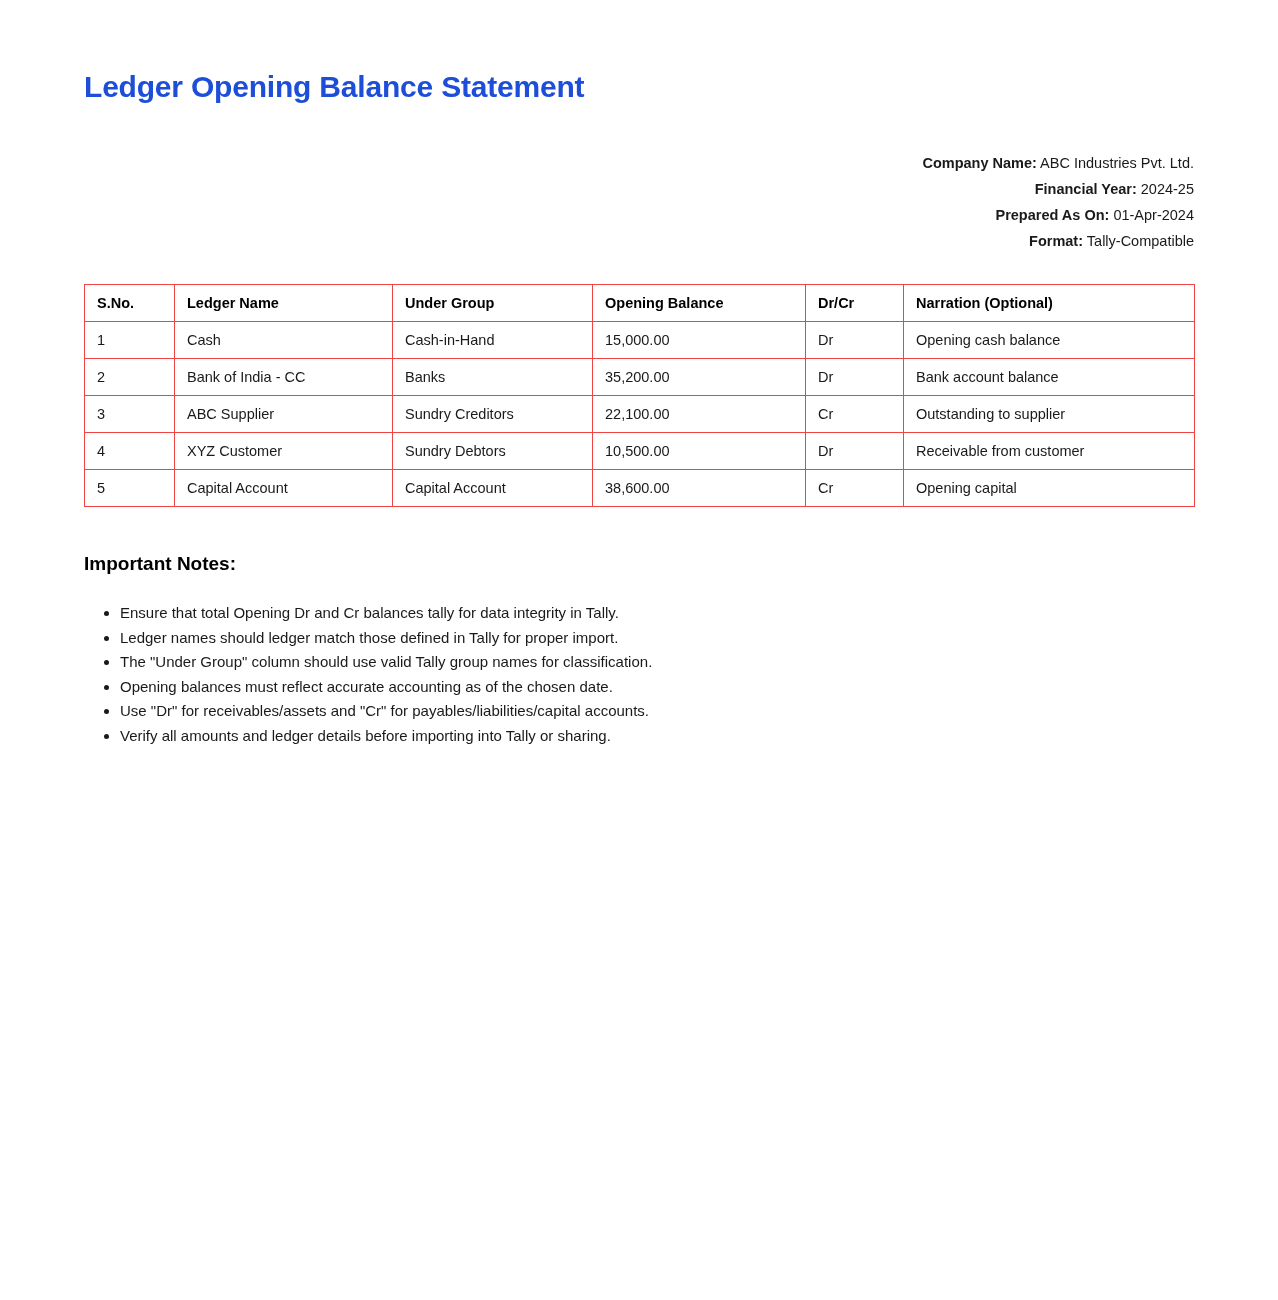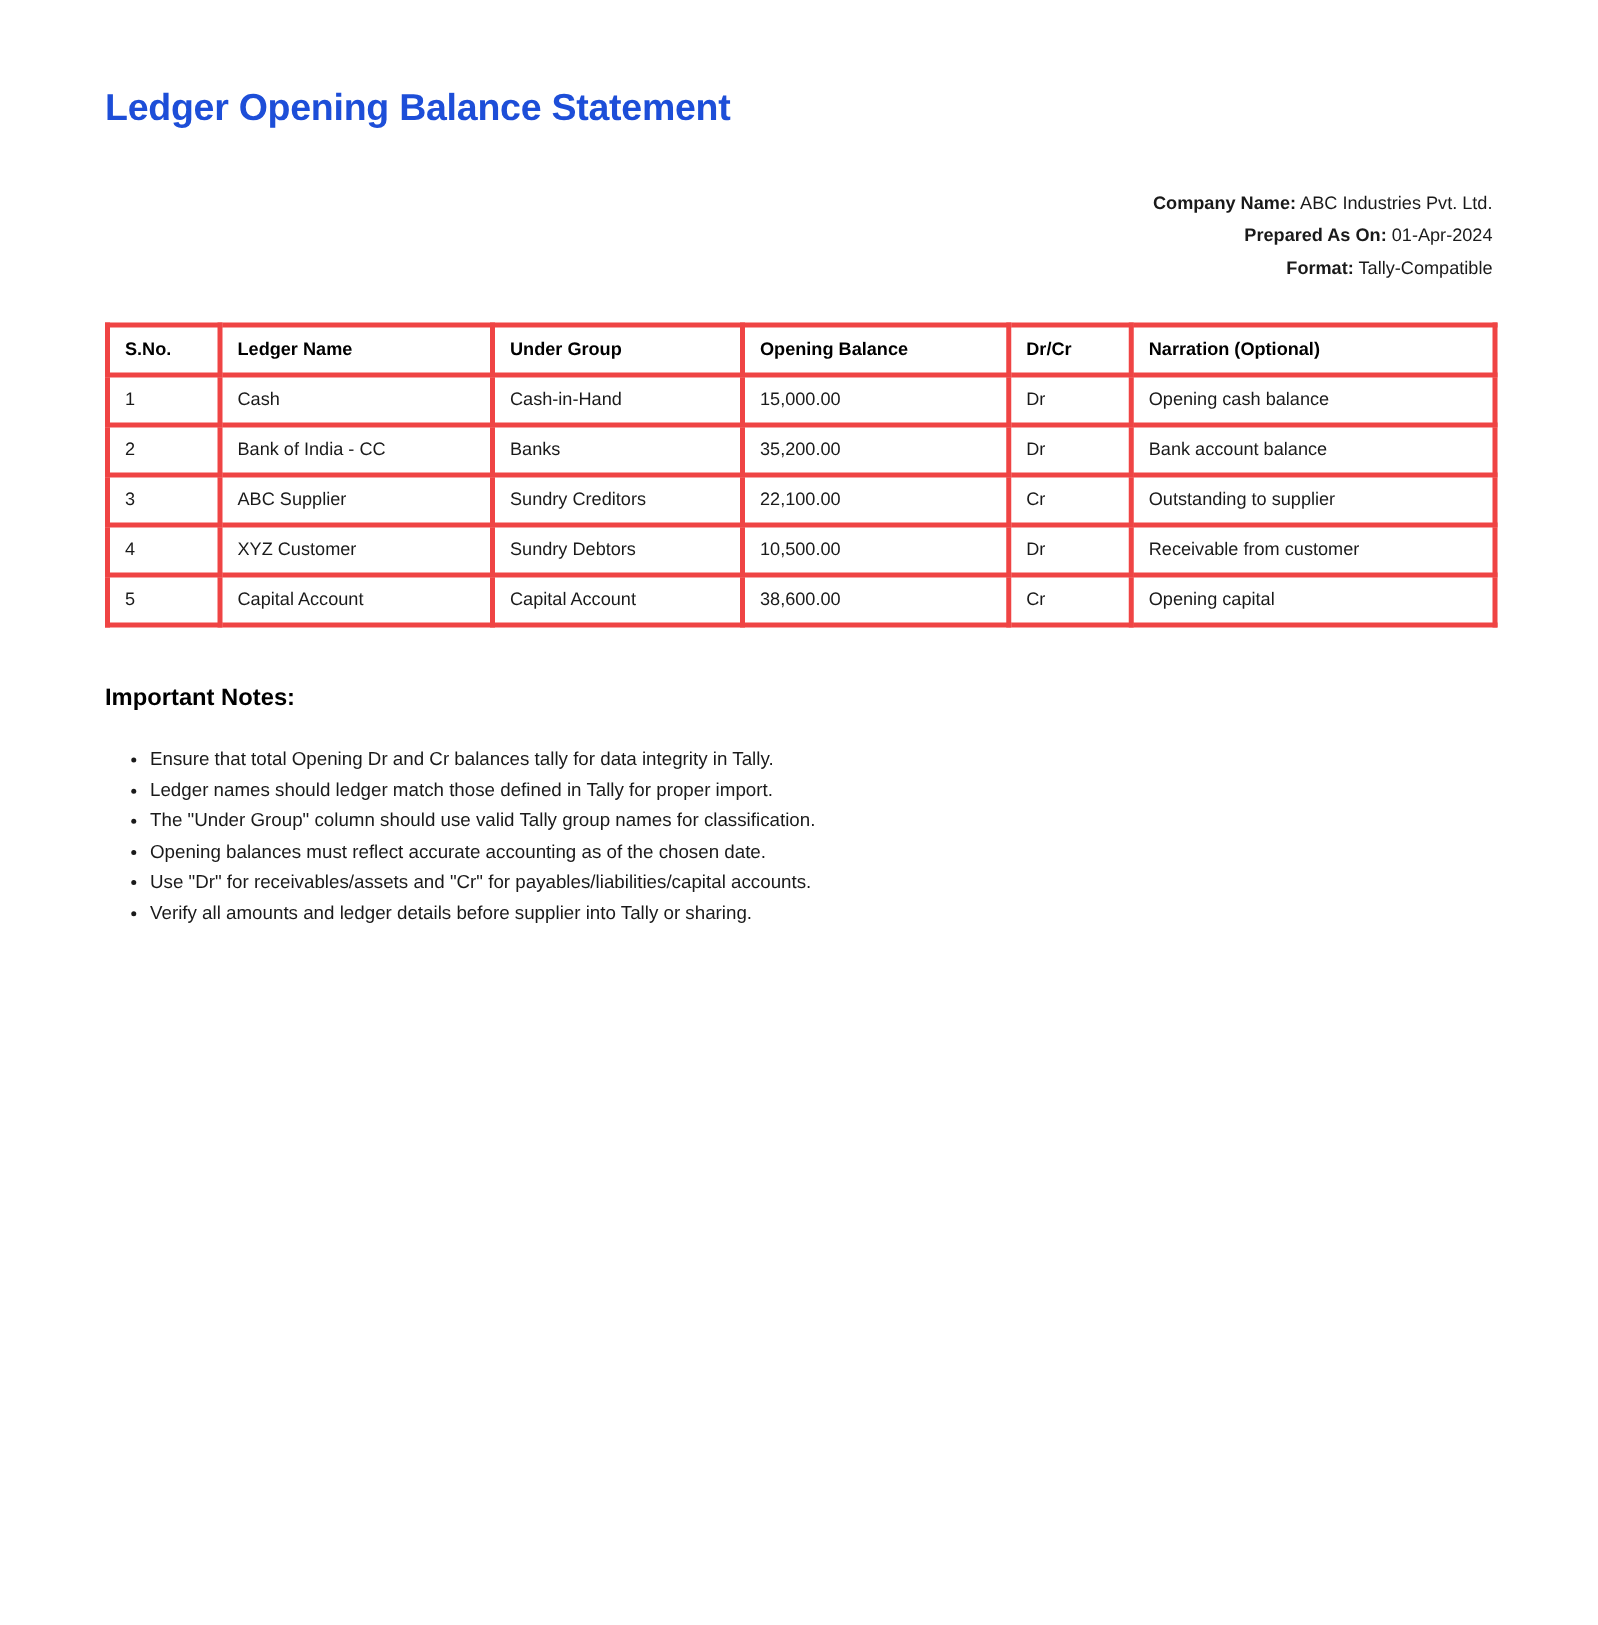--- a/index.html
+++ b/index.html
@@ -37,21 +37,21 @@
   .meta-line .lbl {
     font-weight: bold;
   }
   table.ledger {
     border-collapse: collapse;
     width: 1110px;
     table-layout: fixed;
     margin-top: 8px;
   }
   table.ledger th, table.ledger td {
-    border: 4px solid #ef4444;
+    border: 1px solid #ef4444;
     text-align: left;
     vertical-align: middle;
     padding: 10px 12px;
     font-size: 14.5px;
     height: 16px;
   }
   table.ledger th {
     font-weight: bold;
     color: #000;
   }
@@ -86,20 +86,24 @@
 <body>
 
 <div class="page">
 
   <h1 class="doc-title">Ledger Opening Balance Statement</h1>
 
   <div class="meta">
     <div class="meta-line">
       <span class="lbl">Company Name:</span>
       <span>ABC Industries Pvt. Ltd.</span>
+    </div>
+    <div class="meta-line">
+      <span class="lbl">Financial Year:</span>
+      <span>2024-25</span>
     </div>
     <div class="meta-line">
       <span class="lbl">Prepared As On:</span>
       <span>01-Apr-2024</span>
     </div>
     <div class="meta-line">
       <span class="lbl">Format:</span>
       <span>Tally-Compatible</span>
     </div>
   </div>
@@ -167,16 +171,16 @@
     </tbody>
   </table>
 
   <h2 class="notes-title">Important Notes:</h2>
   <ul class="notes">
     <li>Ensure that total Opening Dr and Cr balances tally for data integrity in Tally.</li>
     <li>Ledger names should ledger match those defined in Tally for proper import.</li>
     <li>The "Under Group" column should use valid Tally group names for classification.</li>
     <li>Opening balances must reflect accurate accounting as of the chosen date.</li>
     <li>Use "Dr" for receivables/assets and "Cr" for payables/liabilities/capital accounts.</li>
-    <li>Verify all amounts and ledger details before supplier into Tally or sharing.</li>
+    <li>Verify all amounts and ledger details before importing into Tally or sharing.</li>
   </ul>
 
 </div>
 
 </body></html>

